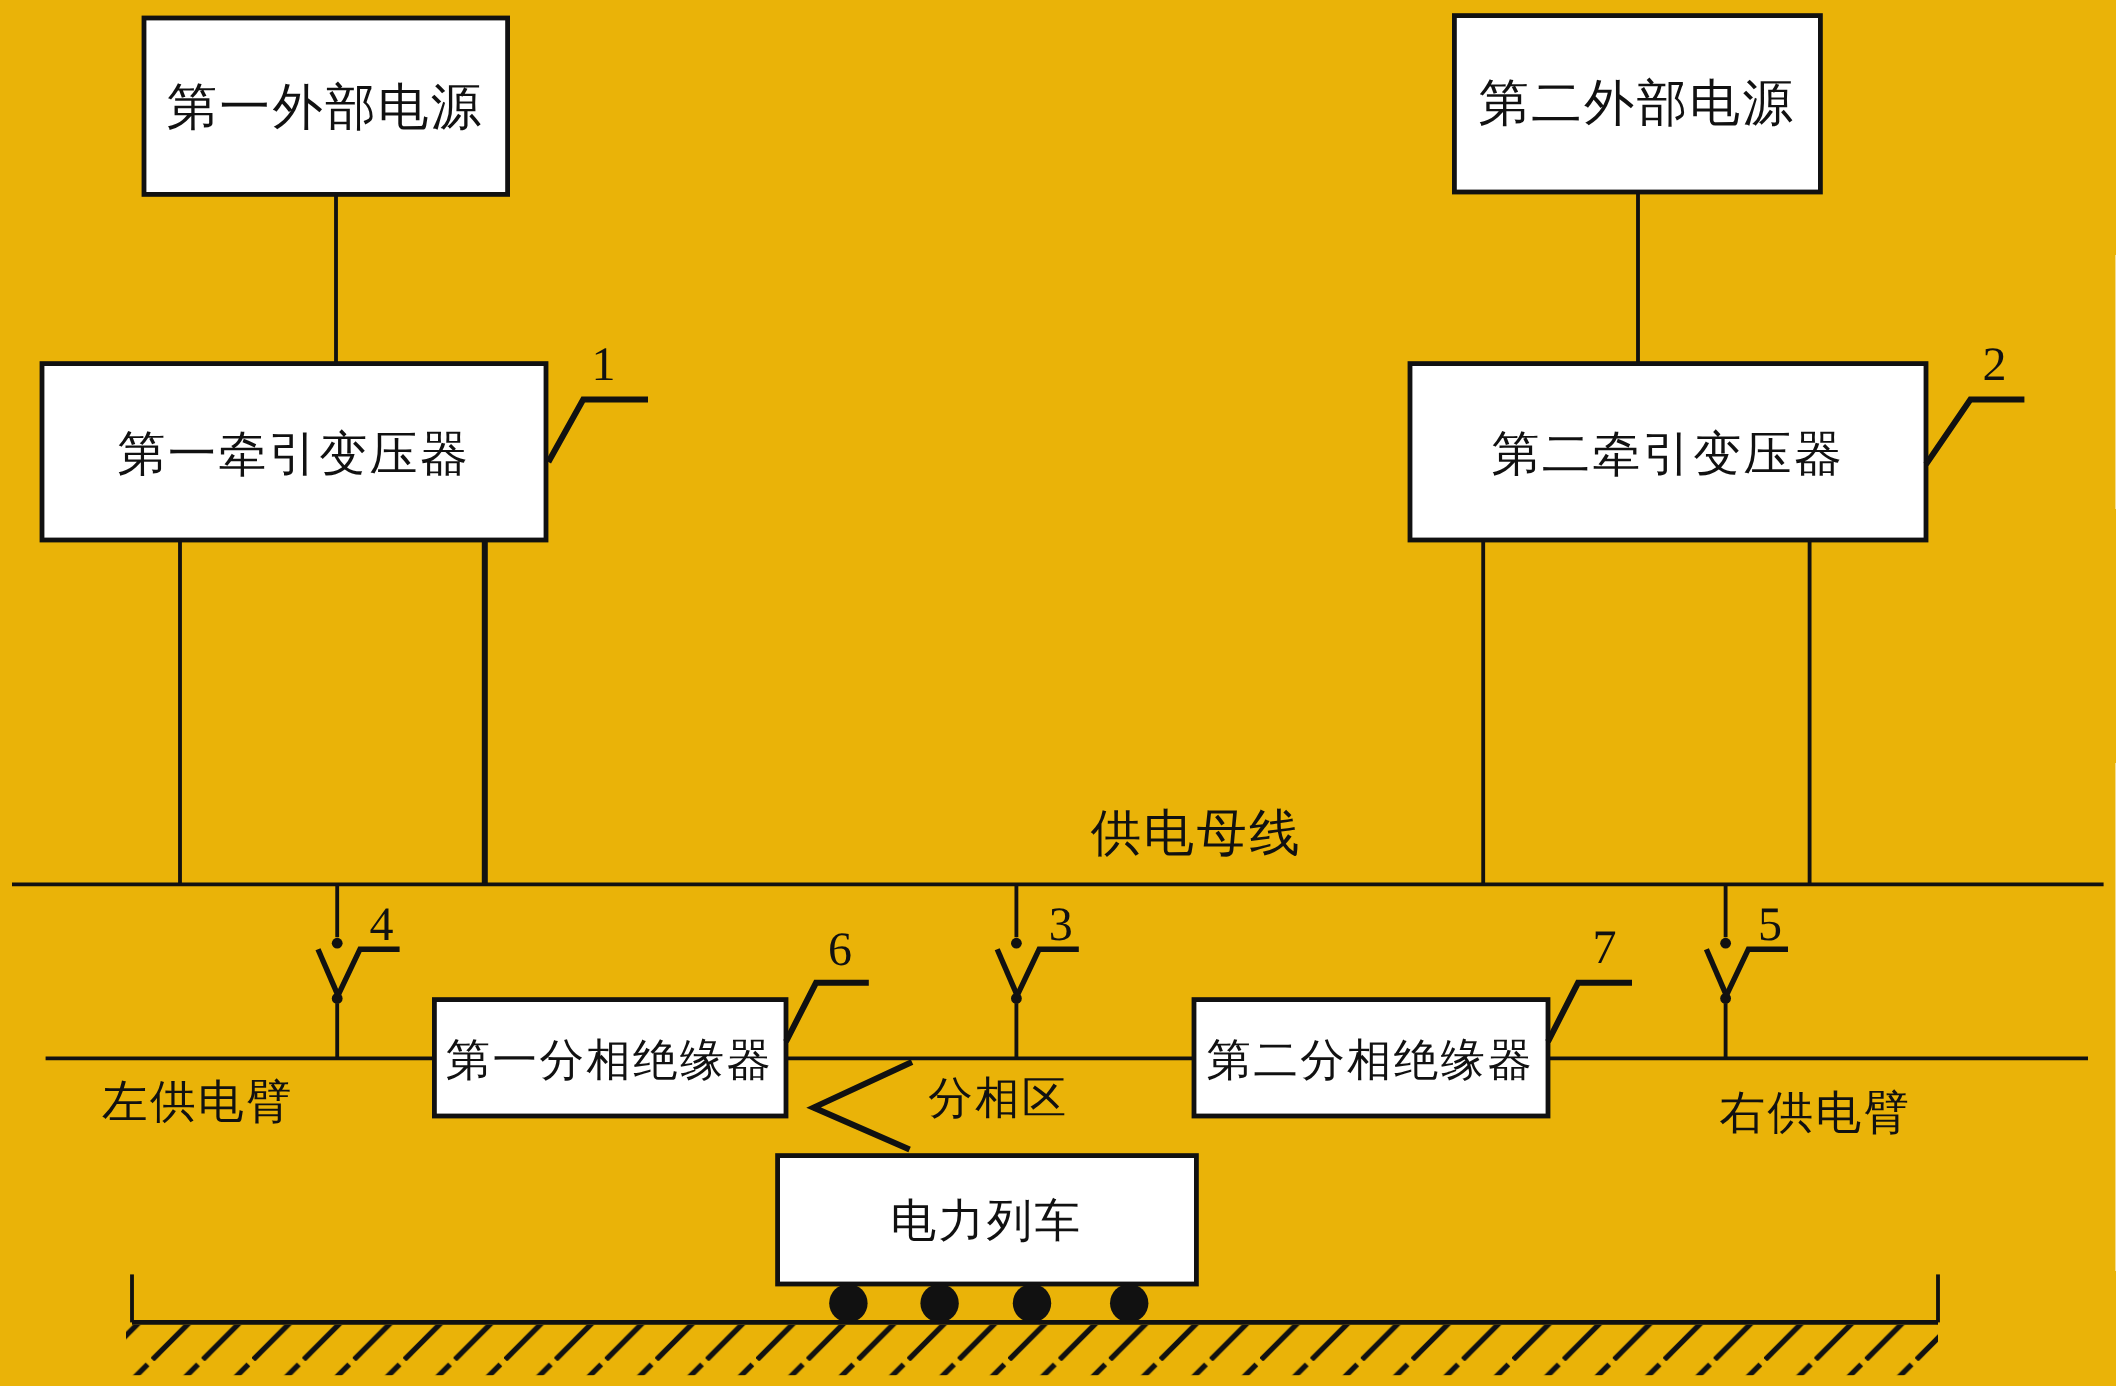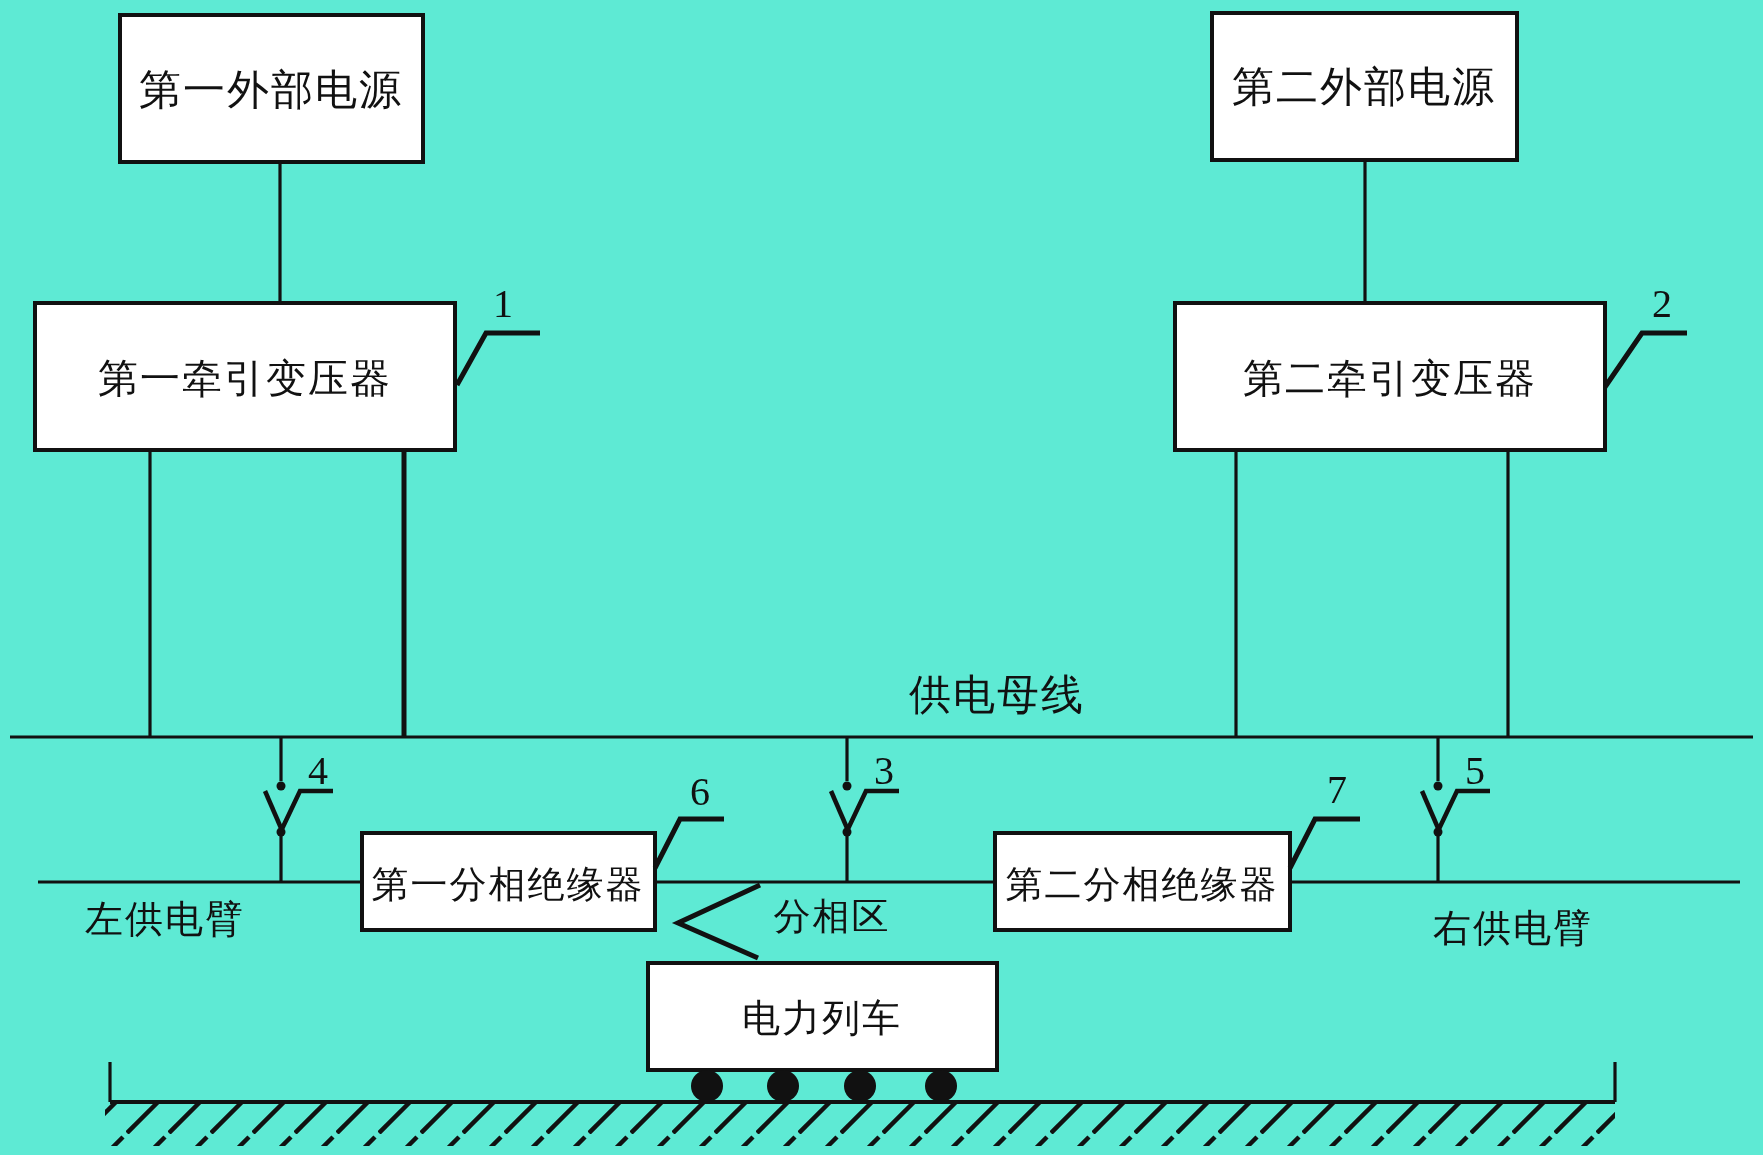--- a/index.html
+++ b/index.html
@@ -4,21 +4,21 @@
 <style>
   html, body {
     margin: 0;
     padding: 0;
     background: #ffffff;
   }
   .stage {
     position: relative;
     width: 1763px;
     height: 1155px;
-    background: #5eead4;
+    background: #eab308;
     overflow: hidden;
   }
   svg { display: block; }
   .box {
     fill: #ffffff;
     stroke: #111111;
     stroke-width: 4;
   }
   .wire {
     stroke: #111111;

